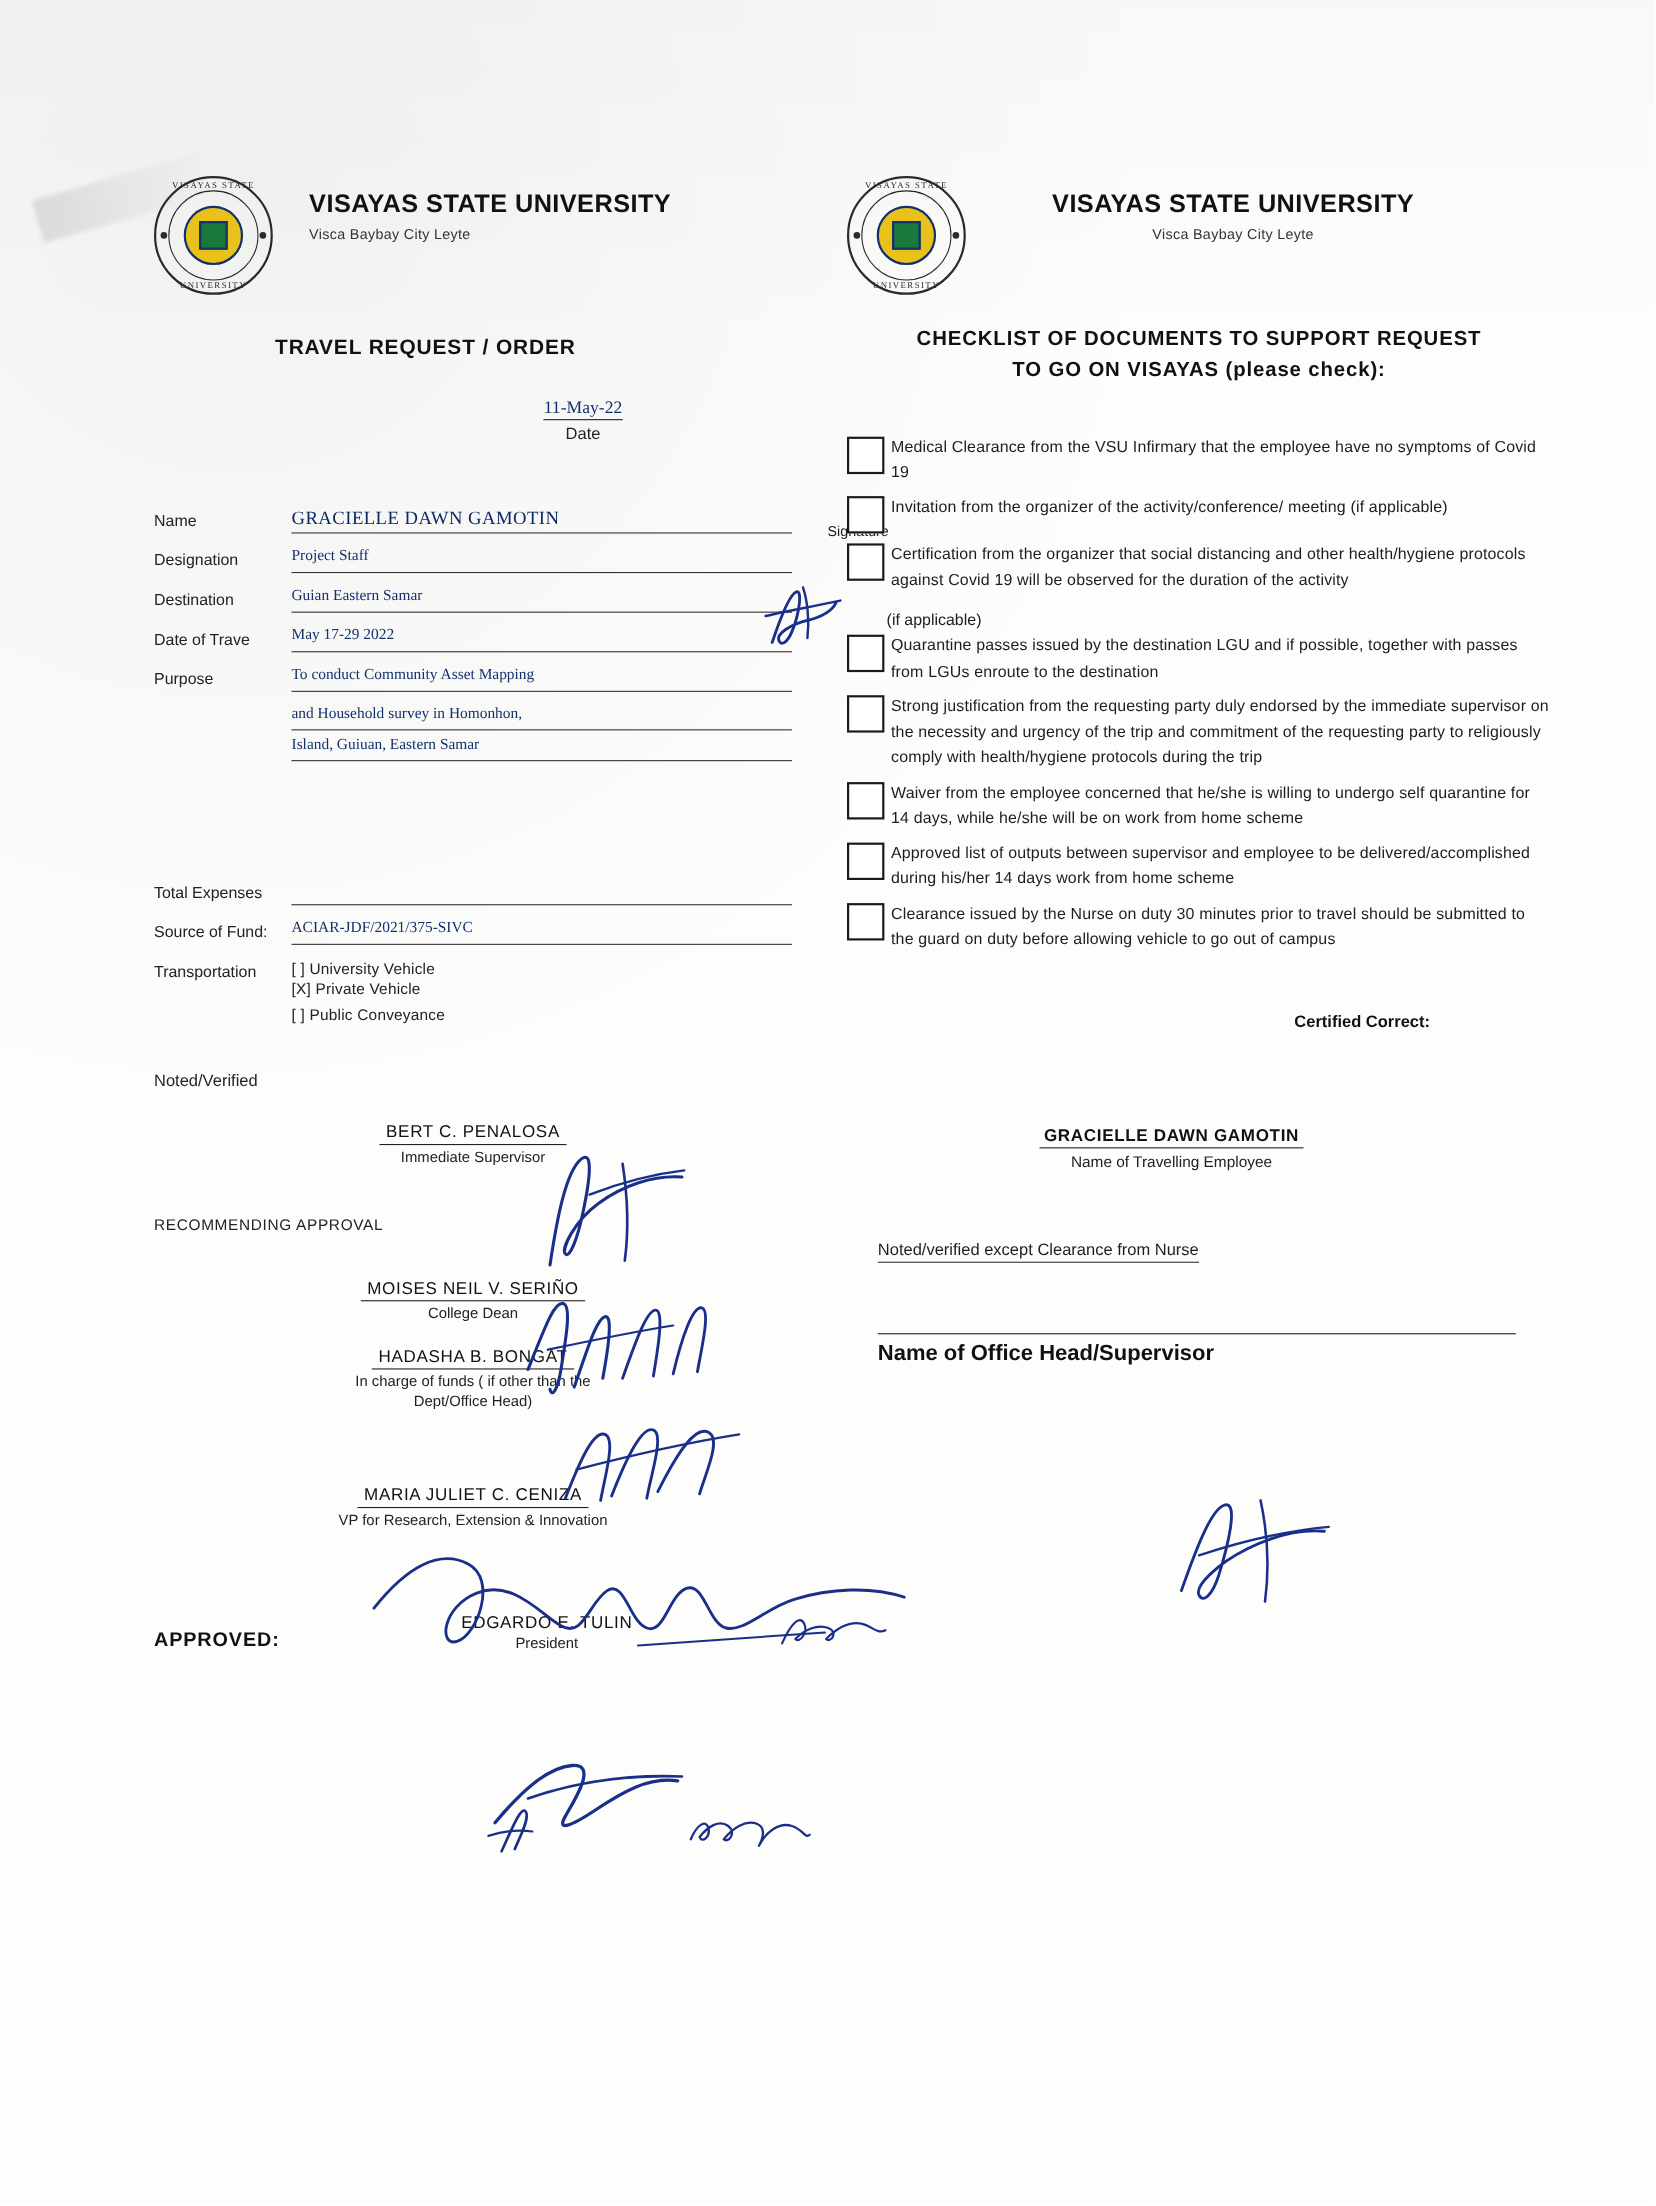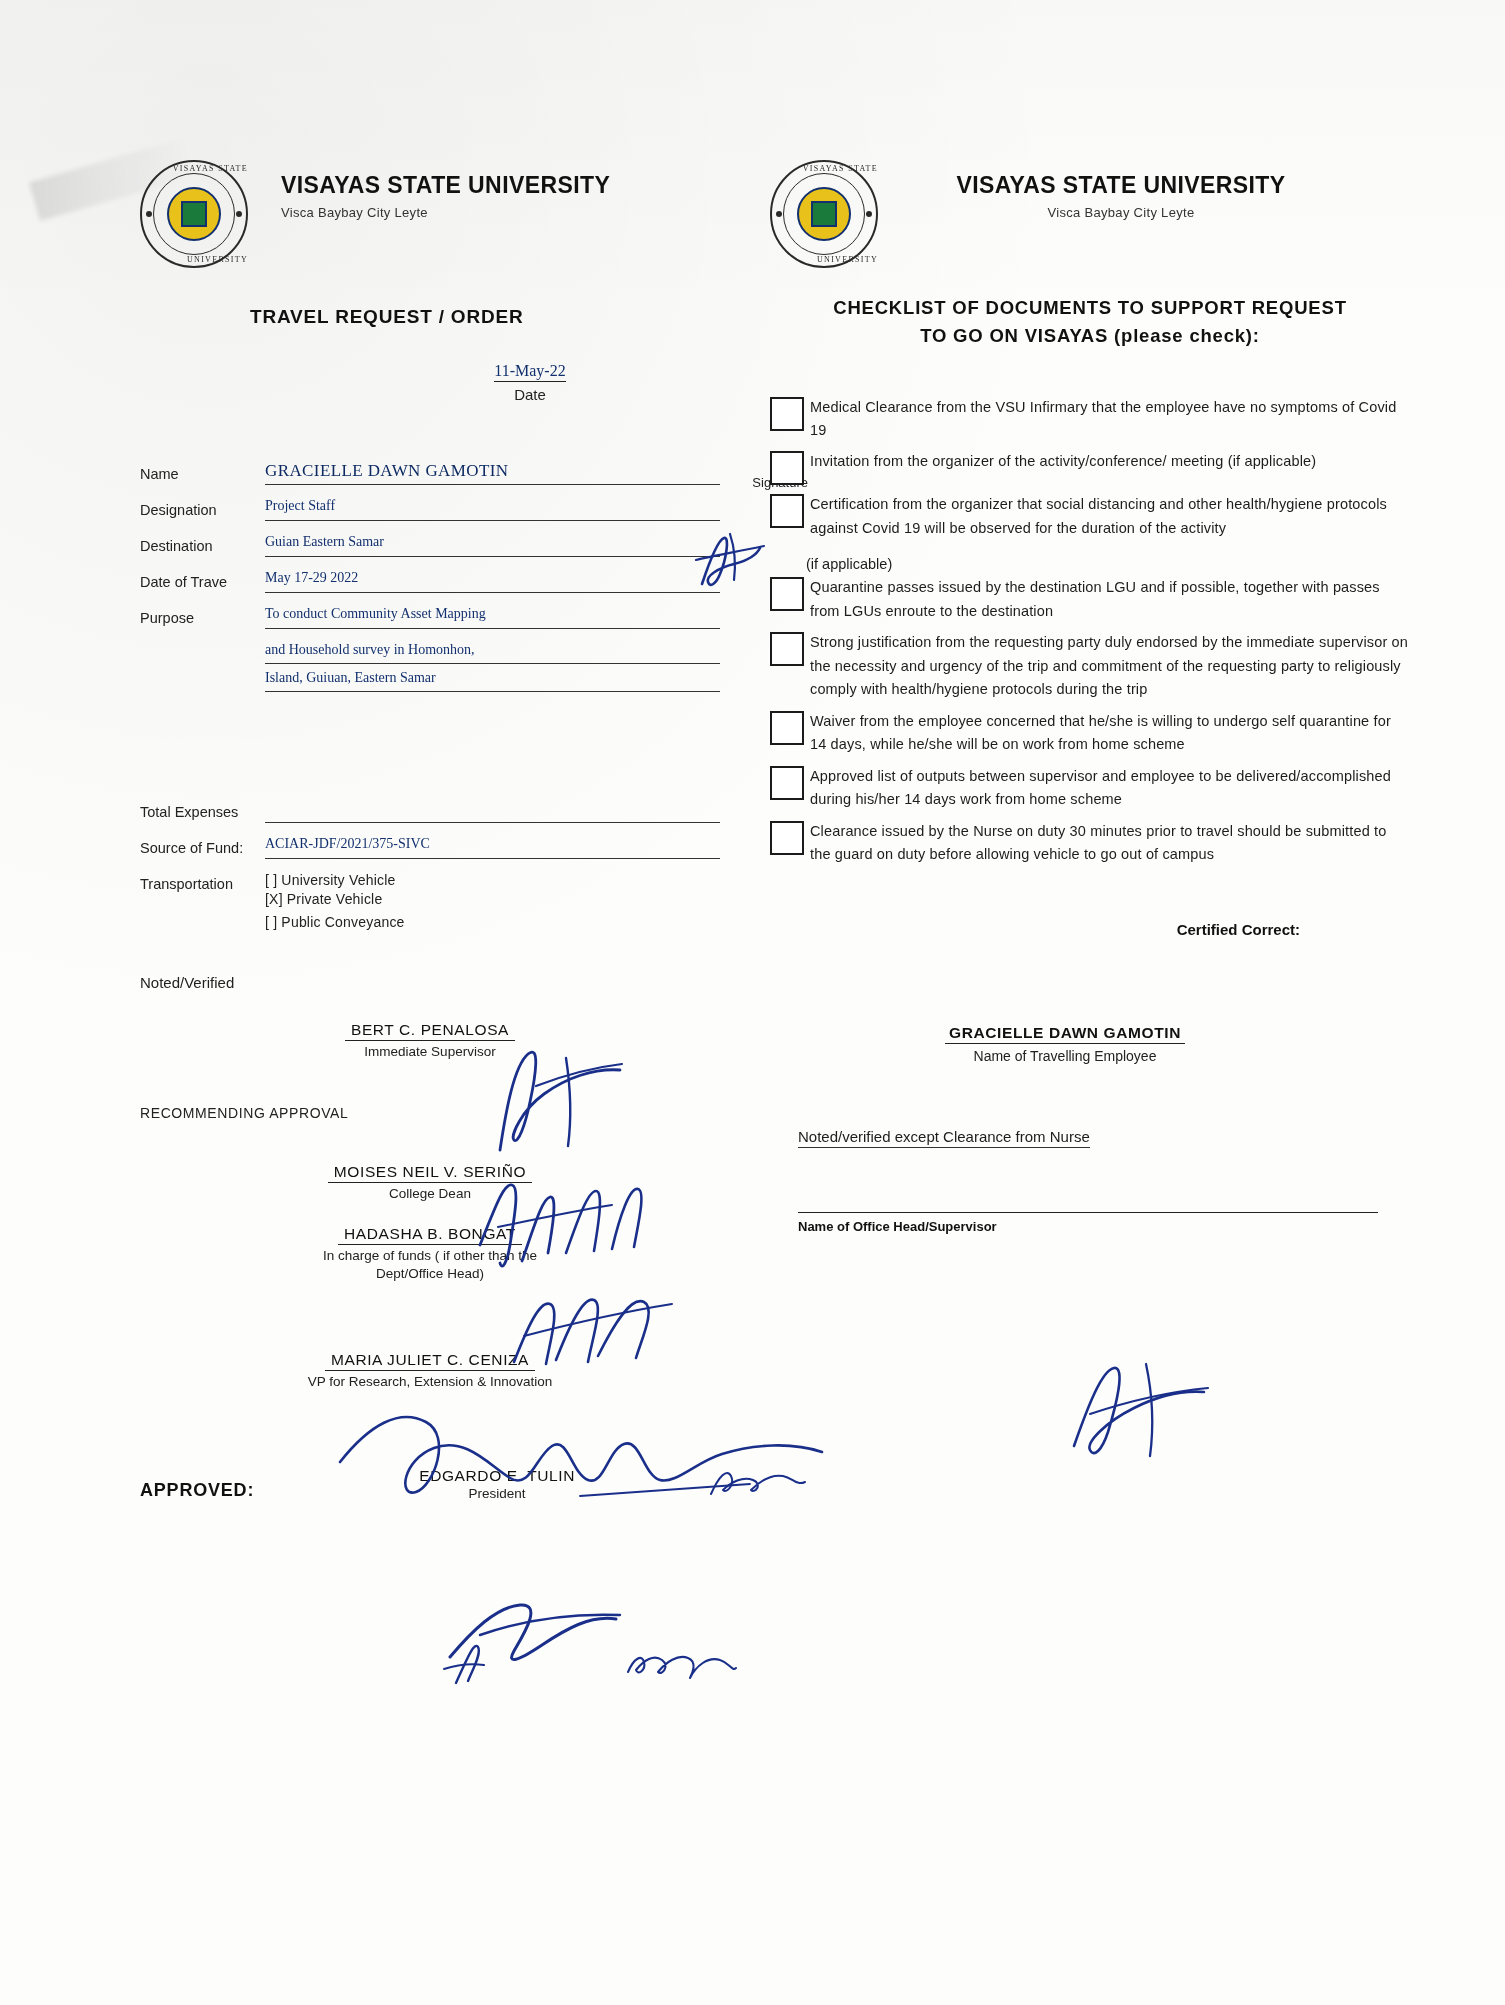--- a/index.html
+++ b/index.html
@@ -75,21 +75,21 @@
     width: 6px; height: 6px;
     border-radius: 50%;
     background: #2a2a2a;
     transform: translateY(-50%);
   }
   .seal .dot-l { left: 6px; }
   .seal .dot-r { right: 6px; }
   .seal .arc-top, .seal .arc-bot {
     position: absolute;
     left: 0; right: 0;
-    text-align: right;
+    text-align: center;
     font-size: 8px;
     letter-spacing: 1.3px;
     color: #2a2a2a;
     font-family: "Liberation Serif", serif;
   }
   .seal .arc-top { top: 4px; }
   .seal .arc-bot { bottom: 4px; }
 
   
   .col-left {
@@ -334,21 +334,21 @@
   }
   .office-rule {
     margin-top: 64px;
     margin-left: 28px;
     width: 580px;
     border-bottom: 1.8px solid #222;
   }
   .office-lbl {
     margin-left: 28px;
     margin-top: 6px;
-    font-size: 13px;
+    font-size: 20px;
     font-weight: bold;
     color: #111;
   }
 
   
   .ink {
     position: absolute;
     pointer-events: none;
   }
   .ink svg { display: block; overflow: visible; }

